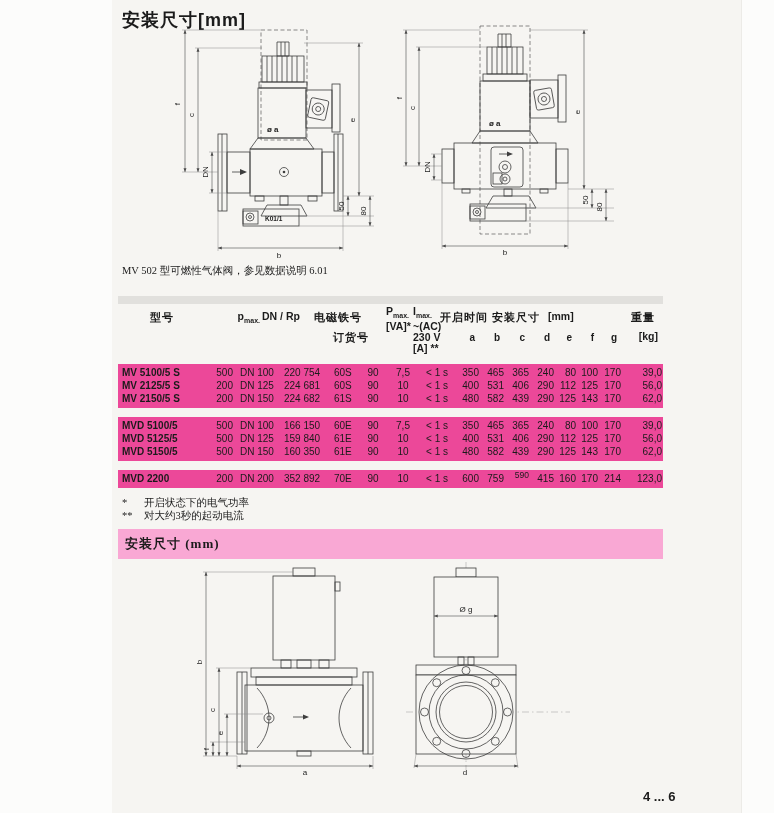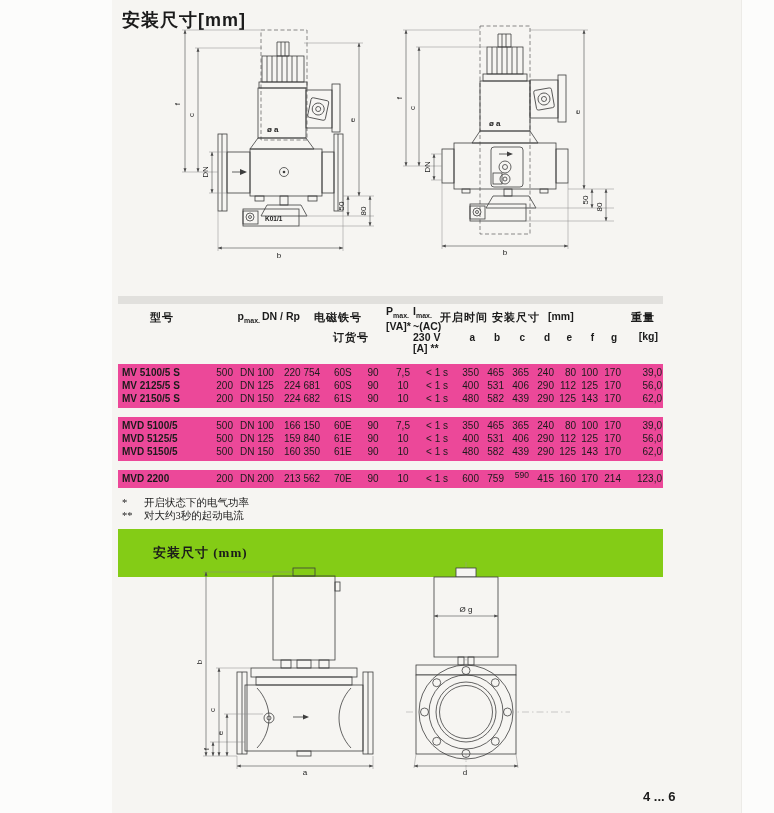--- a/index.html
+++ b/index.html
@@ -29,21 +29,21 @@
   .tc-dn { padding-left:4px; }
   .tc-order { padding-left:2px; }
   .tc-magnet { padding-left:4px; }
   .tc-va, .tc-imax, .tc-open { text-align:center; }
   .tc-a,.tc-b,.tc-c,.tc-d,.tc-e,.tc-f,.tc-g,.tc-weight { text-align:right; }
   .tc-c.sup { font-size:8.5px; position:relative; top:-3px; }
 
   .footnotes { margin-top:8px; font-family:"Liberation Serif", serif; font-size:10.5px; line-height:13px; }
   .fnrow { display:grid; grid-template-columns:22px auto; padding-left:4px; }
 
-  .sec2-band { position:absolute; left:118px; top:529px; width:545px; height:48px; background:#84cc16; display:flex; align-items:center;padding-left:28px; }
+  .sec2-band { position:absolute; left:118px; top:529px; width:545px; height:30px; background:#f9a8d4; display:flex; align-items:center; }
   .sec2-band span { font-family:"Liberation Serif", serif; font-size:13px; font-weight:bold; letter-spacing:1px; padding-left:7px; }
 
   .page-num { position:absolute; left:643px; top:789px; font-size:13px; font-weight:bold; }
 
   
   svg.drw { position:absolute; overflow:visible; }
   .ln { stroke:#3d3d3d; stroke-width:0.8; fill:none; }
   .lnf { stroke:#3d3d3d; stroke-width:0.8; fill:#f6f5f2; }
   .dsh { stroke:#5a5a5a; stroke-width:0.7; fill:none; stroke-dasharray:4 2.5; }
   .dim { stroke:#4a4a4a; stroke-width:0.6; fill:none; }
@@ -196,20 +196,21 @@
   <text class="lbl" transform="rotate(-90 23 88)" x="23" y="88" text-anchor="middle">c</text>
   <text class="lbl" transform="rotate(-90 38 147)" x="38" y="147" text-anchor="middle">DN</text>
   <text class="lbl" x="97" y="106" font-weight="bold">ø a</text>
   <text class="lbl" transform="rotate(-90 188 92)" x="188" y="92" text-anchor="middle">e</text>
   <text class="lbl" transform="rotate(-90 196 180)" x="196" y="180" text-anchor="middle">50</text>
   <text class="lbl" transform="rotate(-90 210 187)" x="210" y="187" text-anchor="middle">80</text>
   <text class="lbl" x="113" y="235" text-anchor="middle">b</text>
 </svg>
 
 <div class="notes">
+  <div>MV 502 型可燃性气体阀，参见数据说明 6.01</div>
 </div>
 
 <div class="table-wrap">
   <div class="band-top"></div>
   <div class="thead">
     <span class="hd cjk" style="left:4px; top:6px;">型号</span>
     <span class="hd" style="left:88px; top:6px; width:26px; text-align:right;"><span>p</span><sub>max.</sub></span>
     <span class="hd" style="left:116px; top:6px;">DN / Rp</span>
     <span class="hd cjk" style="left:168px; top:6px;">电磁铁号</span>
     <span class="hd cjk" style="left:187px; top:26px;">订货号</span>
@@ -348,21 +349,21 @@
           <div class="tc tc-f">143</div>
           <div class="tc tc-g">170</div>
           <div class="tc tc-weight">62,0</div>
         </div>
       </div>
       <div class="group-band">
         <div class="trow">
           <div class="tc tc-model">MVD 2200</div>
           <div class="tc tc-pmax">200</div>
           <div class="tc tc-dn">DN 200</div>
-          <div class="tc tc-order">213 562</div>
+          <div class="tc tc-order">352 892</div>
           <div class="tc tc-magnet">70E</div>
           <div class="tc tc-va">90</div>
           <div class="tc tc-imax">10</div>
           <div class="tc tc-open">&lt; 1 s</div>
           <div class="tc tc-a">600</div>
           <div class="tc tc-b">759</div>
           <div class="tc tc-c sup">590</div>
           <div class="tc tc-d">415</div>
           <div class="tc tc-e">160</div>
           <div class="tc tc-f">170</div>

